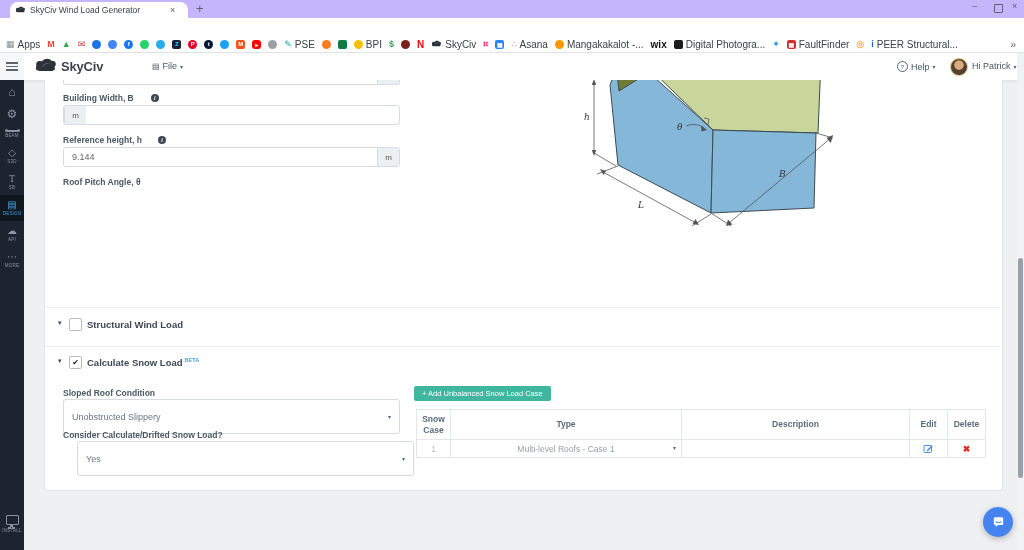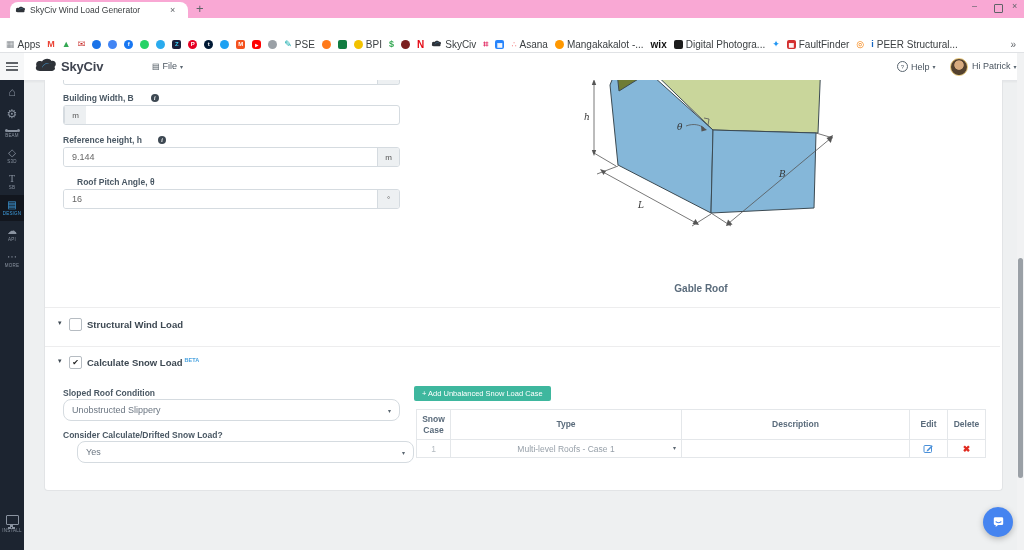--- a/index.html
+++ b/index.html
@@ -1,20 +1,20 @@
 <!DOCTYPE html>
 <html><head>
 <meta charset="utf-8">
 <style>
   html,body{margin:0;padding:0;background:#fff}
   #screen{position:relative;width:1024px;height:550px;overflow:hidden;
     font-family:"Liberation Sans",sans-serif;background:#eef0f1;font-size:9px;color:#3c4043}
   .abs{position:absolute}
   
-  .tabbar{left:0;top:0;width:1024px;height:18px;background:#f9a8d4}
+  .tabbar{left:0;top:0;width:1024px;height:18px;background:#c4b5fd}
   .tab{left:10px;top:2px;width:178px;height:16px;background:#fff;border-radius:8px 8px 0 0;
     display:flex;align-items:center;padding:0 5px;box-sizing:border-box}
   .tabtitle{font-size:8.5px;color:#3c4043;white-space:nowrap;overflow:hidden;width:138px;margin-left:4px}
   .tabx{color:#5f6368;font-size:9px;margin-left:2px;line-height:1}
   .newtab{left:196px;top:1px;font-size:13px;color:#5f6368}
   .winctl{top:1px;font-size:9px;color:#5f6368}
   .restore-box{top:4px;width:7px;height:7px;border:1px solid #5f6368;border-radius:1px}
   .urlbar{left:0;top:18px;width:1024px;height:18px;background:#fff}
   .navic{top:21px;font-size:11px;color:#5f6368;line-height:1}
   .pill{left:64px;top:20px;width:860px;height:14px;background:#f1f3f4;border-radius:7px;
@@ -60,21 +60,21 @@
   .grp{display:flex;border:1px solid #d5dbe0;border-radius:3px;overflow:hidden;box-sizing:border-box;background:#fff}
   .fin{flex:1;border:none;outline:none;font-size:9px;color:#666;padding:0 0 0 8px;background:#fff;font-family:"Liberation Sans",sans-serif}
   .unit{width:21px;border-left:1px solid #d5dbe0;background:#edf0f2;color:#555;font-size:8px;
     display:flex;align-items:center;justify-content:center}
   .cutgrp{border-top:none;border-radius:0 0 3px 3px}
   .divider{left:0;width:955px;height:0;border-top:1px solid #ededee}
   .cb{width:11px;height:11px;border:1px solid #b6bcc2;border-radius:2px;background:#fff;display:inline-flex;
     align-items:center;justify-content:center;font-size:8px;color:#222;line-height:1}
   .secttl{font-size:9.5px;font-weight:bold;color:#3d4852}
   .beta{font-size:5.5px;color:#4aa3e0;vertical-align:super;font-weight:bold;margin-left:2px}
-  .sel{border:1px solid #d5dbe0;border-radius:8px;height:22px;display:flex;align-items:center;
+  .sel{border:1px solid #d5dbe0;border-radius:3px;height:35px;display:flex;align-items:center;
     padding:0 8px;box-sizing:border-box;color:#6b7682;font-size:9px;justify-content:space-between;background:#fff}
   .addbtn{background:#3eb79e;color:#fff;font-size:7.5px;border:none;border-radius:2px;height:15px;
     padding:0 8px;display:inline-flex;align-items:center;font-family:"Liberation Sans",sans-serif}
   table.snow{border-collapse:collapse;table-layout:fixed;width:569px;font-size:8.5px}
   table.snow th{border:1px solid #e4e7ea;color:#5a6b7b;font-weight:600;height:29px;line-height:1.25;padding:0 2px}
   table.snow td{border:1px solid #e4e7ea;height:15px;text-align:center;color:#97a0a9;position:relative}
   .caption{font-size:10px;font-weight:bold;color:#5a6b7b;text-align:center}
   .scrolltrack{left:1017px;top:53px;width:7px;height:497px;background:#f1f2f3}
   .scrollthumb{left:1018px;top:258px;width:5px;height:220px;background:#9aa0a6;border-radius:3px}
   .chatbtn{left:983px;top:507px;width:30px;height:30px;border-radius:50%;background:#4584f0;
@@ -320,26 +320,22 @@
 
     <div class="abs lbl" style="left:18px;top:55px">
       <span>Reference height, h</span>
       <span class="info" style="margin-left:-1px">i</span>
     </div>
     <div class="abs grp" style="left:18px;top:67px;width:337px;height:20px">
       <input class="fin" value="9.144" style="">
       <div class="unit">m</div>
     </div>
 
-    <div class="abs lbl" style="left:32px;top:97px">
+    <div class="abs lbl" style="left:18px;top:97px">
       <span>Roof Pitch Angle, θ</span>
-    </div>
-    <div class="abs grp" style="left:18px;top:109px;width:337px;height:20px">
-      <input class="fin" value="16" style="">
-      <div class="unit">°</div>
     </div>
 
     <div class="abs" style="left:501px;top:0;width:310px;height:153px;overflow:hidden">
       <svg style="position:absolute;left:0;top:-75px" width="310" height="230" viewBox="0 0 310 230">
         <g stroke="#3c4a52" stroke-width="1" stroke-linejoin="round">
           <polygon points="78,45 64,80 72,160 165,208 167,125" fill="#85b7d9"></polygon>
           <polygon points="70,58 118,58 73,86" fill="#6f7c36"></polygon>
           <polygon points="95,55 275,55 272,128 167,125" fill="#c9d69b"></polygon>
           <polygon points="167,125 270,128 268,203 165,208" fill="#85b7d9"></polygon>
         </g>
@@ -365,21 +361,20 @@
           <polygon points="161,125 155,120.5 155.5,126.5"></polygon>
         </g>
         <g font-family="DejaVu Serif, serif" font-style="italic" font-size="9" fill="#333">
           <text x="38" y="115">h</text>
           <text x="131" y="125">θ</text>
           <text x="92" y="203">L</text>
           <text x="233" y="172">B</text>
         </g>
       </svg>
     </div>
-    <div class="abs caption" style="left:501px;top:203px;width:310px">Gable Roof</div>
 
     <div class="abs divider" style="top:227px"></div>
     <span class="abs" style="left:13px;top:239px;font-size:7px;color:#3d4852">▾</span>
     <span class="abs cb" style="left:24px;top:238px">
         <span></span>
       </span>
     <span class="abs secttl" style="left:42px;top:239px">Structural Wind Load</span>
 
     <div class="abs divider" style="top:266px"></div>
     <span class="abs" style="left:13px;top:277px;font-size:7px;color:#3d4852">▾</span>

